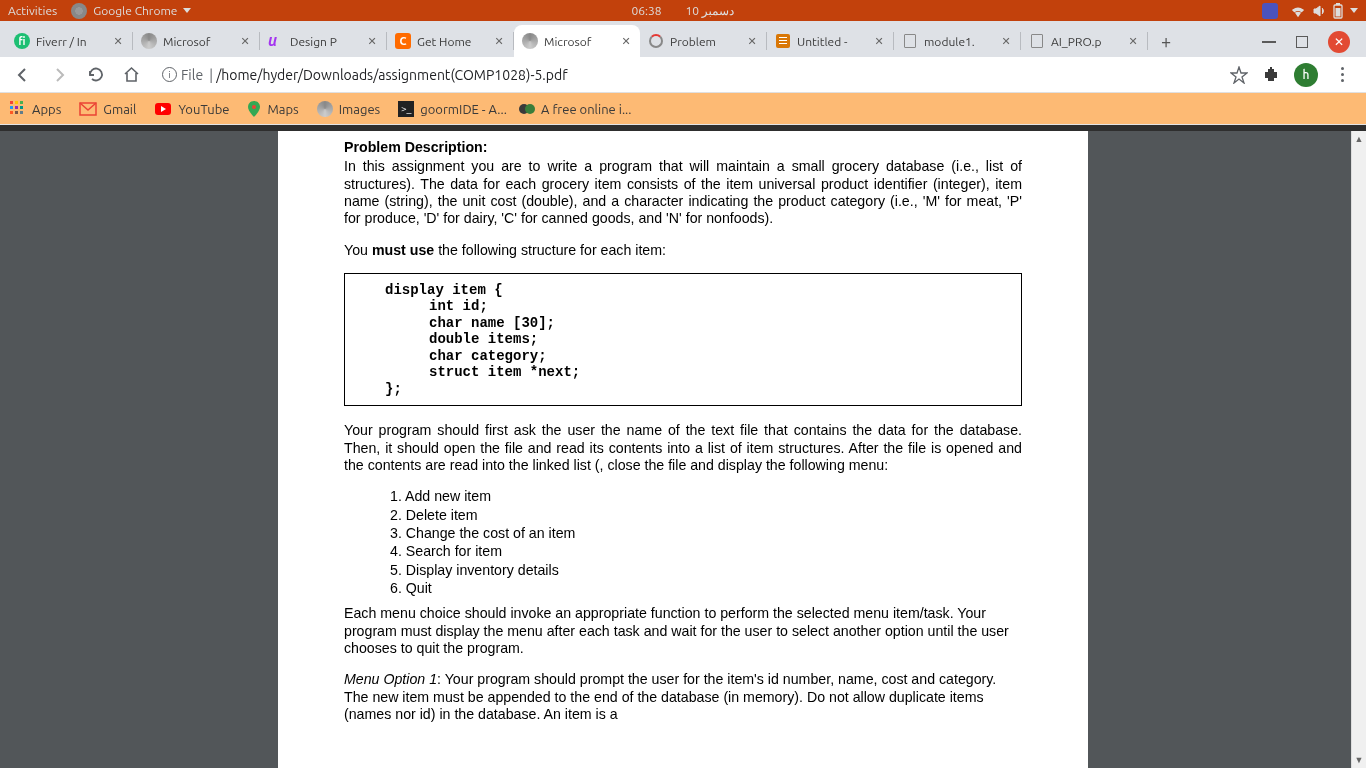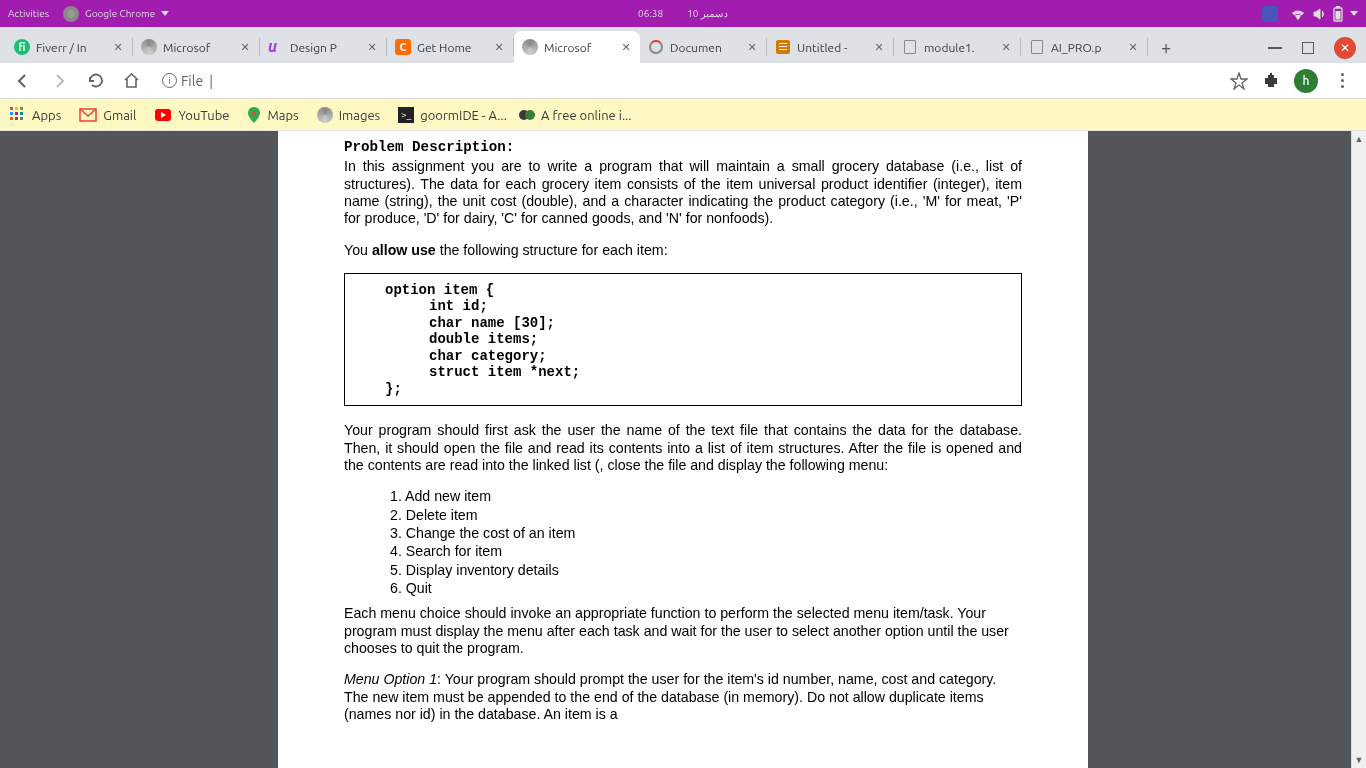--- a/index.html
+++ b/index.html
@@ -1,30 +1,30 @@
 <!DOCTYPE html>
 <html><head>
 <meta charset="utf-8">
 <style>
 * { margin: 0; padding: 0; box-sizing: border-box; }
 body { font-family: Ubuntu, 'Segoe UI', Arial, sans-serif; font-size: 13px; width: 1366px; height: 768px; overflow: hidden; background: #2e2e2e; position: relative; }
 
 
-.topbar { height: 27px; background: #a21caf; color: #ddd; display: flex; align-items: center; font-size: 10px; padding: 0 8px; }
+.topbar { height: 21px; background: #c2410c; color: #ddd; display: flex; align-items: center; font-size: 12px; padding: 0 8px; }
 .topbar .left { display: flex; align-items: center; gap: 14px; }
 .topbar .center { position: absolute; left: 50%; transform: translateX(-50%); display: flex; gap: 24px; }
 .topbar .right { margin-left: auto; display: flex; align-items: center; gap: 12px; }
 .topbar-item { display: flex; align-items: center; gap: 6px; cursor: pointer; }
 .tri-down { display: inline-block; width: 0; height: 0; border-left: 4px solid transparent; border-right: 4px solid transparent; border-top: 5px solid #ddd; }
 .chrome-circle { width: 16px; height: 16px; border-radius: 50%; background: radial-gradient(circle at 50% 50%, #999 0 33%, #888 34% 100%); display:inline-block;}
 .teams-icon { width:16px; height:16px; background:#4b53bc; border-radius:3px; display:inline-block;}
 .wifi-svg, .vol-svg, .bat-svg { fill:#ddd; }
 
 
-.tabstrip { height: 36px; background: #dee1e6; display: flex; align-items: flex-end; padding-left: 6px; }
+.tabstrip { height: 36px; background: #dee1e6; display: flex; align-items: flex-end; padding-left: 6px; padding-right: 6px; }
 .tab { height: 32px; width: 126px; display: flex; align-items: center; padding: 0 8px; gap: 6px; font-size: 12px; color: #3a3a3a; border-top-left-radius: 8px; border-top-right-radius: 8px; cursor: pointer; position: relative; }
 .tab.active { background: #fff; }
 .tab .favicon { width: 16px; height: 16px; flex-shrink: 0; display:flex; align-items:center; justify-content:center;}
 .tab .title { flex: 1; white-space: nowrap; overflow: hidden; text-overflow: clip; }
 .tab .close { width: 12px; height: 12px; flex-shrink: 0; color: #666; font-size: 11px; display:flex; align-items:center; justify-content:center;}
 .tab-sep { width: 1px; height: 18px; background: #b8bbc0; margin: 0 0px 7px 0; }
 .newtab-btn { width: 28px; height: 28px; display:flex; align-items:center; justify-content:center; color:#555; font-size:18px; margin-left:4px; margin-bottom:2px; cursor:pointer; border-radius:50%;}
 .tabstrip .wincontrols { margin-left:auto; display:flex; align-items:center; gap:20px; padding-right:10px; padding-bottom:4px;}
 .win-min { width:14px; height:2px; background:#5a5a5a; }
 .win-max { width:12px; height:12px; border:1.5px solid #5a5a5a; }
@@ -39,29 +39,29 @@
 .url-scheme { color:#5f6368; margin-right:6px; display:flex; align-items:center; gap:4px;}
 .info-circ { width:15px; height:15px; border:1.2px solid #5f6368; border-radius:50%; display:flex; align-items:center; justify-content:center; font-size:10px; color:#5f6368;}
 .url-path { color:#202124; }
 .addr-icons { display:flex; align-items:center; gap:14px; margin-right:6px;}
 .star-ic, .ext-ic { width:18px; height:18px; color:#5f6368;}
 .avatar-circ { width:24px; height:24px; border-radius:50%; background:#2e7d32; color:#fff; display:flex; align-items:center; justify-content:center; font-size:12px; font-weight:500;}
 .kebab { width:20px; display:flex; flex-direction:column; align-items:center; gap:3px;}
 .kebab span{ width:3px; height:3px; background:#5f6368; border-radius:50%;}
 
 
-.bookbar { height: 32px; background:#fef9c3; display:flex; align-items:center; padding:0 10px; gap:18px; font-size:13px; color:#3a3a3a; border-bottom:1px solid #e5e5e5;}
+.bookbar { height: 32px; background:#fdba74; display:flex; align-items:center; padding:0 10px; gap:18px; font-size:13px; color:#3a3a3a; border-bottom:1px solid #e5e5e5;}
 .book-item { display:flex; align-items:center; gap:6px; cursor:pointer;}
 .gridicon { width:16px; height:16px; display:grid; grid-template-columns:repeat(3,3px); grid-template-rows:repeat(3,3px); gap:2px;}
 .gridicon span{background:#f44336;} .gridicon span:nth-child(2){background:#ffc107;} .gridicon span:nth-child(3){background:#4caf50;} .gridicon span:nth-child(4){background:#2196f3;} .gridicon span:nth-child(5){background:#9c27b0;} .gridicon span:nth-child(6){background:#009688;} .gridicon span:nth-child(7){background:#ff5722;} .gridicon span:nth-child(8){background:#795548;} .gridicon span:nth-child(9){background:#607d8b;}
 
 
 .pdfarea { position:absolute; top:131px; bottom:0; left:0; right:0; background:#525659; display:flex; justify-content:center; overflow:hidden;}
 .pdfpage { width:810px; background:#fff; padding: 8px 66px 10px 66px; font-family: Verdana, Geneva, sans-serif; color:#000; font-size:14.2px; line-height:1.22;}
-.pdfpage h4 { font-size:14.2px; font-weight:700; margin-bottom:2px; font-family: Liberation Mono, monospace;}
+.pdfpage h4 { font-size:14.2px; font-weight:700; margin-bottom:2px; font-family: Liberation Sans, sans-serif;}
 .pdfpage p { margin-bottom:14px; text-align:justify;}
 .pdfpage .noj { text-align:left;}
 .codebox { border:1px solid #000; padding:8px 40px; font-family: 'Courier New', monospace; font-size:14px; font-weight:700; margin-bottom:16px; line-height:1.18;}
 .codebox .ind1 { padding-left:44px;}
 .menu-list { padding-left:46px; margin-bottom:8px;}
 .menu-list div { margin-bottom:1px;}
 .italic { font-style:italic;}
 .scrollbar { position:absolute; right:0; top:131px; bottom:0; width:15px; background:#f0f0f0; border-left:1px solid #ddd;}
 .scroll-up, .scroll-down { height:16px; display:flex; align-items:center; justify-content:center; color:#666; font-size:9px;}
 .scroll-down { position:absolute; bottom:0; width:100%;}
@@ -150,21 +150,21 @@
       <span class="favicon">
         <span class="fv-ms"></span>
       </span>
       <span class="title">Microsof</span>
       <span class="close">✕</span>
     </div>
   <div class="tab">
       <span class="favicon">
         <span class="fv-ring"></span>
       </span>
-      <span class="title">Documen</span>
+      <span class="title">Problem</span>
       <span class="close">✕</span>
     </div>
     <div class="tab-sep"></div>
   <div class="tab">
       <span class="favicon">
         <span class="fv-note"></span>
       </span>
       <span class="title">Untitled -</span>
       <span class="close">✕</span>
     </div>
@@ -219,20 +219,21 @@
         <path d="M2 8 L8.5 2 L15 8 M4 7 V15 H13 V7" stroke="#5f6368" stroke-width="1.6" fill="none"></path>
       </svg>
     </div>
   <div class="url-area">
     <span class="url-scheme">
         <span class="info-circ">i</span>
         <span>File</span>
       </span>
     <span class="url-prefix">|</span>
     <span>&nbsp;</span>
+    <span class="url-path">/home/hyder/Downloads/assignment(COMP1028)-5.pdf</span>
   </div>
   <div class="addr-icons">
     <svg class="star-ic" viewBox="0 0 18 18">
         <path d="M9 1 L11 7 L17 7 L12 11 L14 17 L9 13 L4 17 L6 11 L1 7 L7 7 Z" fill="none" stroke="#5f6368" stroke-width="1.3"></path>
       </svg>
     <svg class="ext-ic" viewBox="0 0 18 18">
         <path d="M6 3 H12 V6 H15 V12 H12 V15 H6 V12 H3 V6 H6 Z M8 1 H10 V3 H8 Z" fill="#3a3a3a"></path>
       </svg>
     <div class="avatar-circ">
         <span>h</span>
@@ -292,23 +293,23 @@
   <div class="book-item">
       <span style="width:10px;height:10px;border-radius:50%;background:#3a7d3a;box-shadow:-6px 0 0 #3a3a3a;"></span>
       <span>A free online i...</span>
     </div>
 </div>
 
 <div class="pdfarea">
   <div class="pdfpage">
     <h4>Problem Description:</h4>
     <p>In this assignment you are to write a program that will maintain a small grocery database (i.e., list of structures). The data for each grocery item consists of the item universal product identifier (integer), item name (string), the unit cost (double), and a character indicating the product category (i.e., 'M' for meat, 'P' for produce, 'D' for dairy, 'C' for canned goods, and 'N' for nonfoods).</p>
-    <p class="noj"><span>You </span><b>allow use</b><span> the following structure for each item:</span></p>
+    <p class="noj"><span>You </span><b>must use</b><span> the following structure for each item:</span></p>
     <div class="codebox">
-      <div>option item {</div>
+      <div>display item {</div>
       <div class="ind1">int id;</div>
       <div class="ind1">char name [30];</div>
       <div class="ind1">double items;</div>
       <div class="ind1">char category;</div>
       <div class="ind1">struct item *next;</div>
       <div>};</div>
     </div>
     <p>Your program should first ask the user the name of the text file that contains the data for the database.  Then, it should open the file and read its contents into a list of item structures. After the file is opened and the contents are read into the linked list (, close the file and display the following menu:</p>
     <div class="menu-list">
       <div>1.  Add new item</div>

